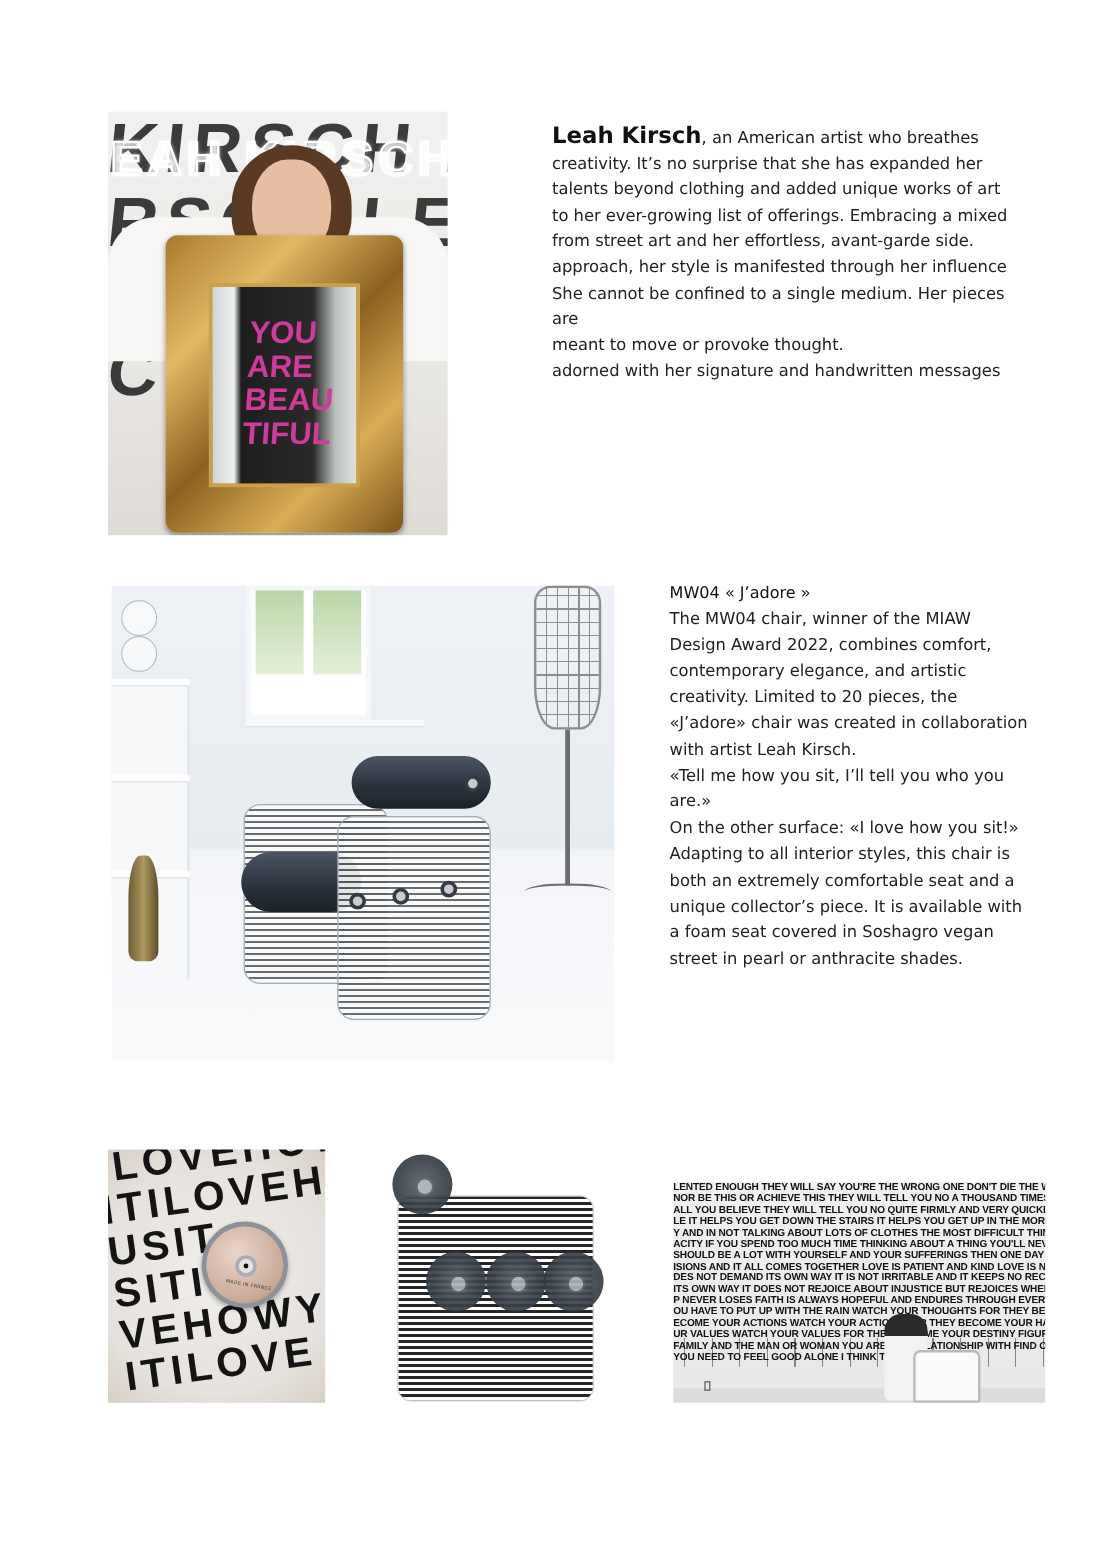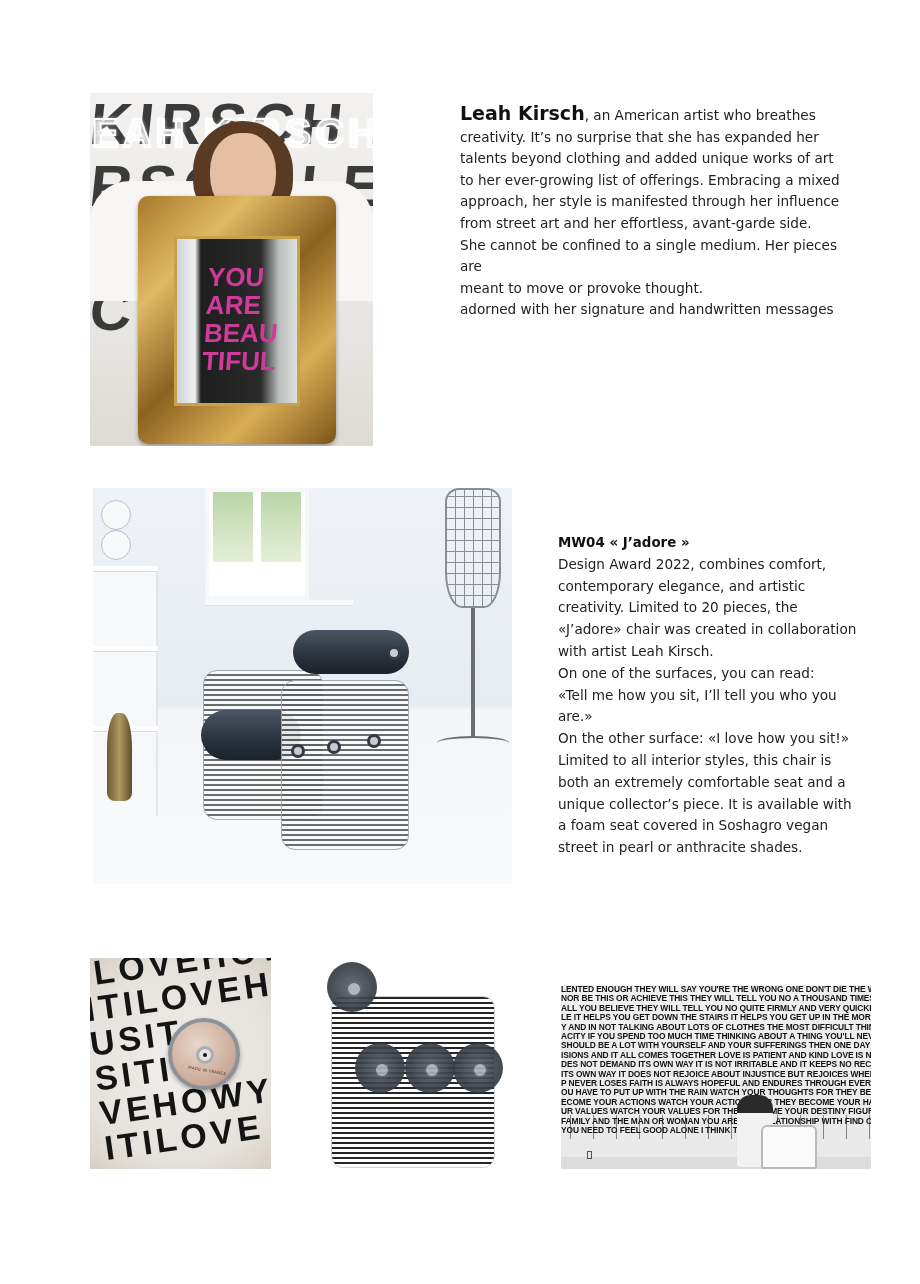--- a/index.html
+++ b/index.html
@@ -61,21 +61,21 @@
     .man-base { position: absolute; left: 4px; top: 248px; width: 72px; height: 14px;
       border-top: 2px solid #6b6d70; border-radius: 50% 50% 0 0; }
     .chair-panel { position: absolute; border-radius: 14px;
       background: repeating-linear-gradient(0deg, rgba(255,255,255,.85) 0 3px, rgba(40,40,40,.7) 3px 5px),
                   #d9dde2; border: 1px solid #9aa4ad; opacity: .9; }
     .roll { position: absolute; border-radius: 30px; background: linear-gradient(180deg, #4b5564 0%, #2a313b 60%, #1c2229 100%); }
     .roll-cap { position: absolute; width: 14px; height: 14px; border-radius: 50%; background: #c8ccd0; border: 3px solid #333a42; }
 
     
     .product { left: 558px; top: 484px; width: 300px; font-size: 13.6px; line-height: 21.8px; color: #222222; }
-    .product .title { font-weight: 700; color: #111111; font-size: 13.4px; margin-top: 48px; }
+    .product .title { font-weight: 400; color: #111111; font-size: 13.4px; }
 
     
     .photo-detail { left: 90px; top: 958px; width: 181px; height: 211px; overflow: hidden;
       background: radial-gradient(circle at 50% 50%, #f1efec 0%, #e5e1dc 70%, #d7cfc6 100%); }
     .detail-letters { position: absolute; left: -12px; top: 0; font-family: "Liberation Sans", sans-serif; font-weight: 700;
       font-size: 34px; line-height: 35px; color: #141414; letter-spacing: 4px; white-space: nowrap; transform: rotate(-8deg); transform-origin: left top; }
     .detail-letters span { display: block; }
     .disc { position: absolute; left: 78px; top: 60px; width: 72px; height: 72px; border-radius: 50%;
       background: radial-gradient(circle at 40% 35%, #e9d6cc 0%, #caa996 70%, #9c7e6c 100%);
       border: 4px solid #8c9298; box-shadow: 0 2px 4px rgba(0,0,0,.3); }
@@ -130,22 +130,22 @@
       </div>
     </div>
   </div>
 </div>
 
 <div class="abs bio">
   <div><span class="name">Leah Kirsch</span><span>, an American artist who breathes</span></div>
   <div>creativity. It’s no surprise that she has expanded her</div>
   <div>talents beyond clothing and added unique works of art</div>
   <div>to her ever-growing list of offerings. Embracing a mixed</div>
+  <div>from street art and her effortless, avant-garde side.</div>
   <div>approach, her style is manifested through her influence</div>
-  <div>from street art and her effortless, avant-garde side.</div>
   <div>She cannot be confined to a single medium. Her pieces are</div>
   <div>meant to move or provoke thought.</div>
   <div>adorned with her signature and handwritten messages</div>
 </div>
 
 <div class="abs photo-chair">
   <div class="window">
     <div class="window-pane" style="left:4px;"></div>
     <div class="window-pane" style="left:52px;"></div>
   </div>
@@ -170,29 +170,29 @@
   <div class="roll" style="left:108px; top:222px; width:100px; height:50px;"></div>
   <div class="chair-panel" style="left:188px; top:192px; width:128px; height:170px;"></div>
   <div class="roll-cap" style="left:294px; top:158px;"></div>
   <div class="roll-cap" style="left:198px; top:256px;"></div>
   <div class="roll-cap" style="left:234px; top:252px;"></div>
   <div class="roll-cap" style="left:274px; top:246px;"></div>
 </div>
 
 <div class="abs product">
   <div class="title">MW04 « J’adore »</div>
+  <div>The MW04 chair, winner of the MIAW</div>
   <div>Design Award 2022, combines comfort,</div>
   <div>contemporary elegance, and artistic</div>
   <div>creativity. Limited to 20 pieces, the</div>
   <div>«J’adore» chair was created in collaboration</div>
   <div>with artist Leah Kirsch.</div>
-  <div>On one of the surfaces, you can read:</div>
   <div>«Tell me how you sit, I’ll tell you who you are.»</div>
   <div>On the other surface: «I love how you sit!»</div>
-  <div>Limited to all interior styles, this chair is</div>
+  <div>Adapting to all interior styles, this chair is</div>
   <div>both an extremely comfortable seat and a</div>
   <div>unique collector’s piece. It is available with</div>
   <div>a foam seat covered in Soshagro vegan</div>
   <div>street in pearl or anthracite shades.</div>
 </div>
 
 <div class="abs photo-detail">
   <div class="detail-letters">
     <span>ILOVEHOW</span>
     <span>ITILOVEH</span>

